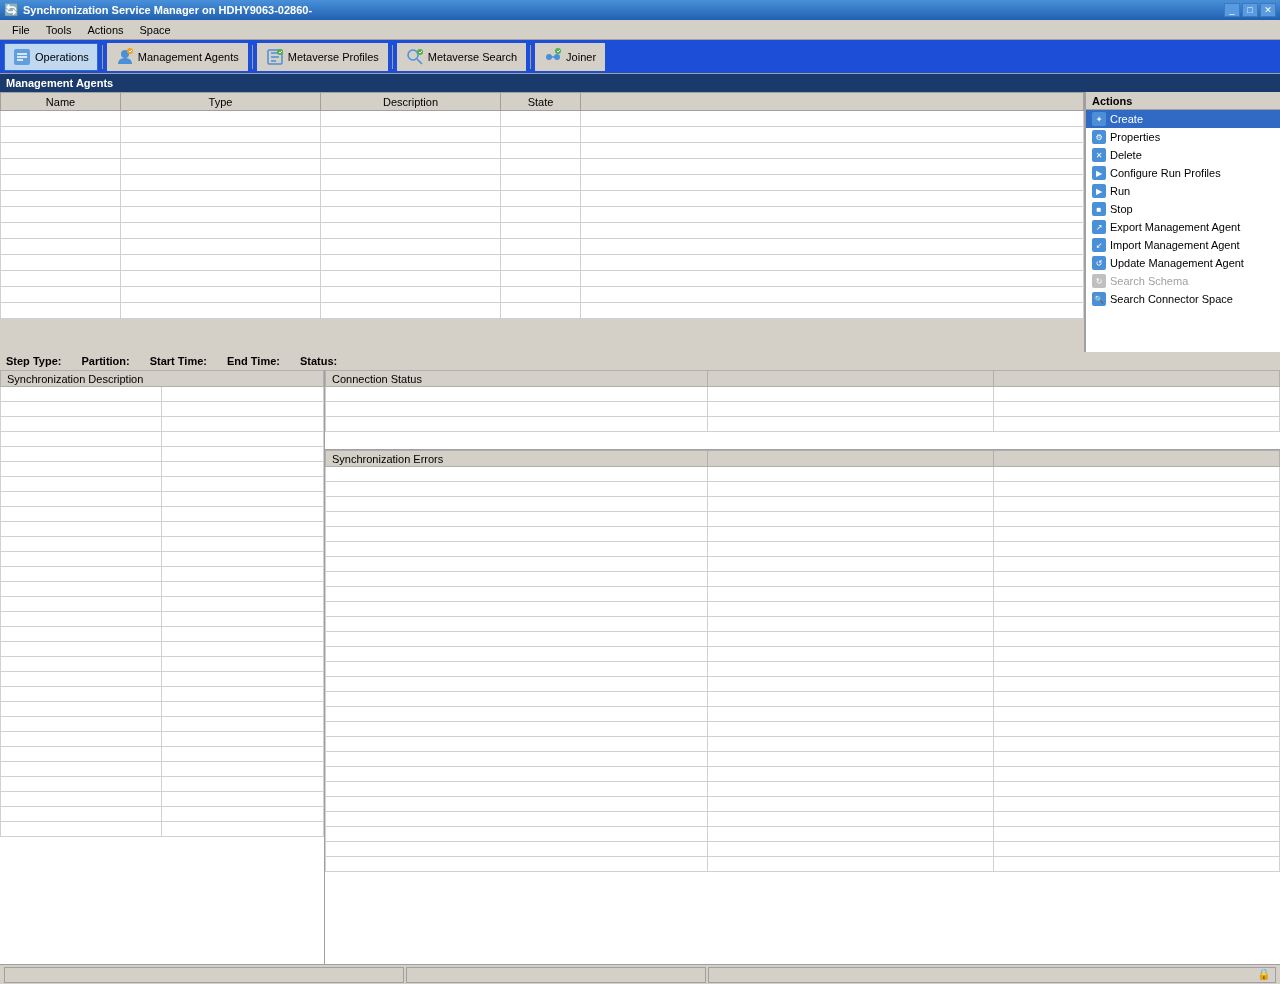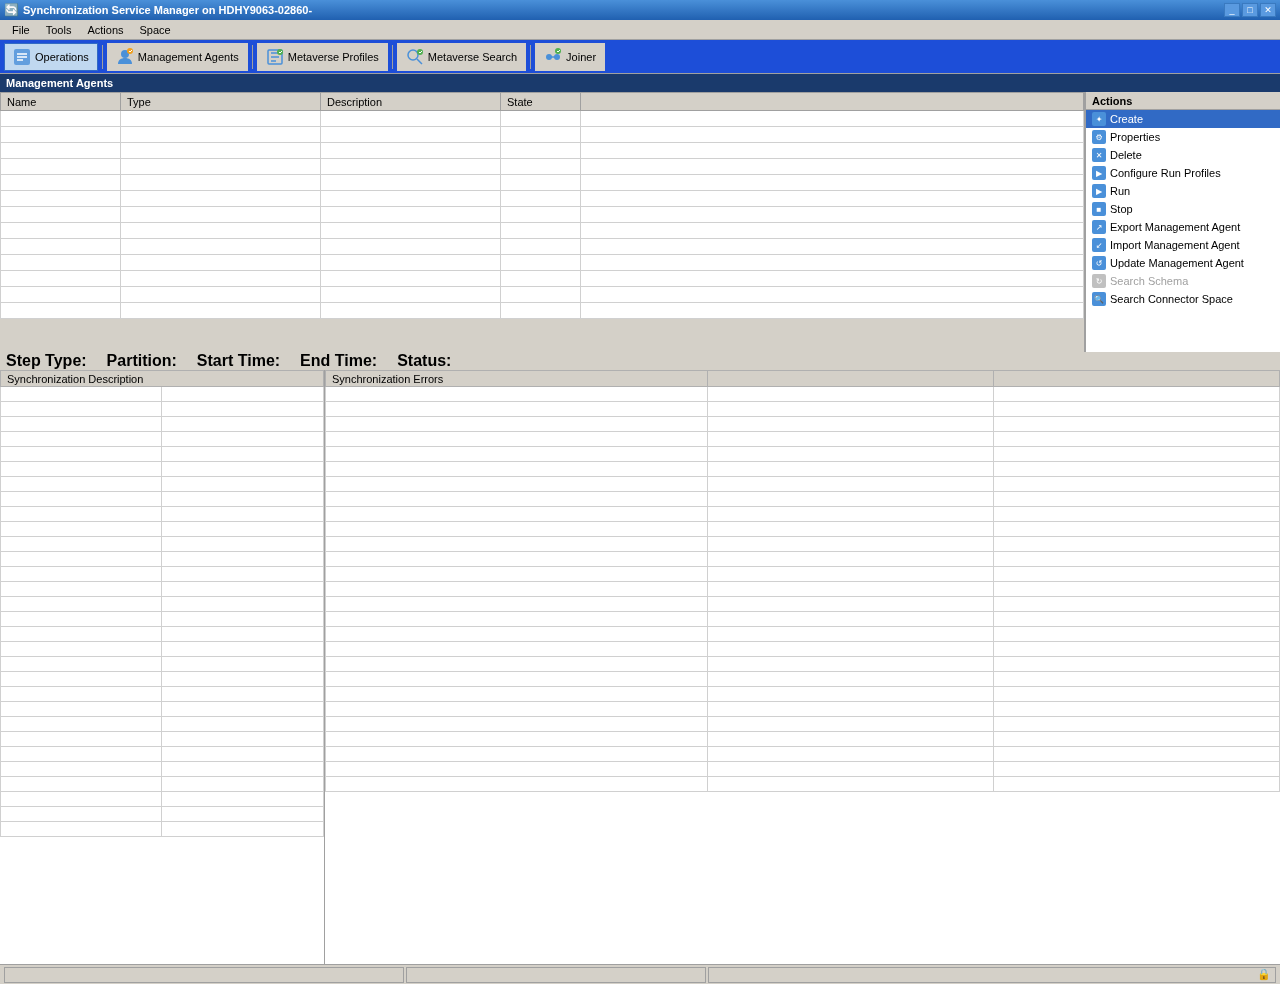--- a/index.html
+++ b/index.html
@@ -149,21 +149,21 @@
     .data-table {
       width: 100%;
       border-collapse: collapse;
       font-size: 11px;
       background: white;
     }
     .data-table th {
       background: #d4d0c8;
       border: 1px solid #a0a0a0;
       padding: 2px 6px;
-      text-align: left;
+      text-align: center;
       font-weight: normal;
       height: 18px;
     }
     .data-table td {
       border: 1px solid #d0d0d0;
       padding: 1px 6px;
       height: 16px;
     }
     .data-table tr.selected td { background: #316ac5; color: white; }
     .data-table tr:not(.selected) td { background: white; }
@@ -193,21 +193,21 @@
       padding: 2px 6px;
       font-size: 11px;
       height: 18px;
       display: flex;
       align-items: center;
       gap: 16px;
     }
     #step-info {
       background: #d4d0c8;
       padding: 2px 6px;
-      font-size: 16px;
+      font-size: 11px;
       display: flex;
       gap: 16px;
       height: 18px;
       align-items: center;
     }
     .step-field { display: flex; gap: 4px; }
     .step-label { font-weight: bold; }
 
     #bottom-content {
       display: flex;
@@ -688,20 +688,48 @@
               </tr>
             <tr>
                 <td></td>
                 <td></td>
               </tr>
           </tbody>
         </table>
       </div>
 
       <div id="right-panels">
+        <div id="connection-status-area">
+          <table class="sub-table">
+            <thead>
+              <tr>
+                <th style="width:40%">Connection Status</th>
+                <th style="width:30%"></th>
+                <th style="width:30%"></th>
+              </tr>
+            </thead>
+            <tbody>
+              <tr>
+                  <td></td>
+                  <td></td>
+                  <td></td>
+                </tr>
+              <tr>
+                  <td></td>
+                  <td></td>
+                  <td></td>
+                </tr>
+              <tr>
+                  <td></td>
+                  <td></td>
+                  <td></td>
+                </tr>
+            </tbody>
+          </table>
+        </div>
         <div id="sync-errors-area">
           <table class="sub-table">
             <thead>
               <tr>
                 <th style="width:40%">Synchronization Errors</th>
                 <th style="width:30%"></th>
                 <th style="width:30%"></th>
               </tr>
             </thead>
             <tbody>

